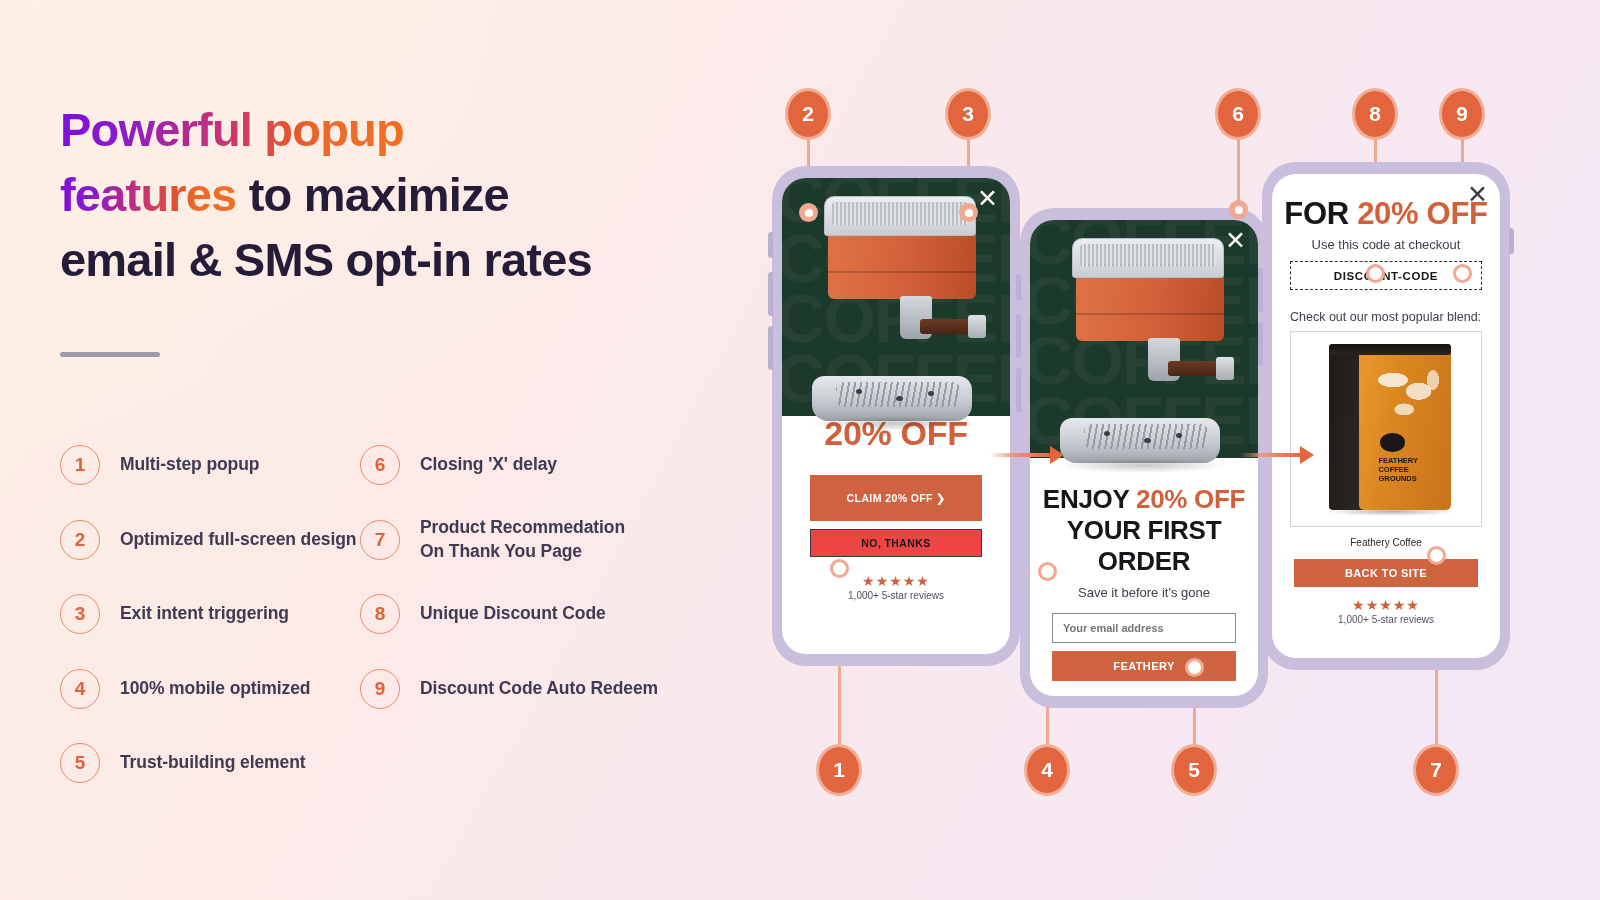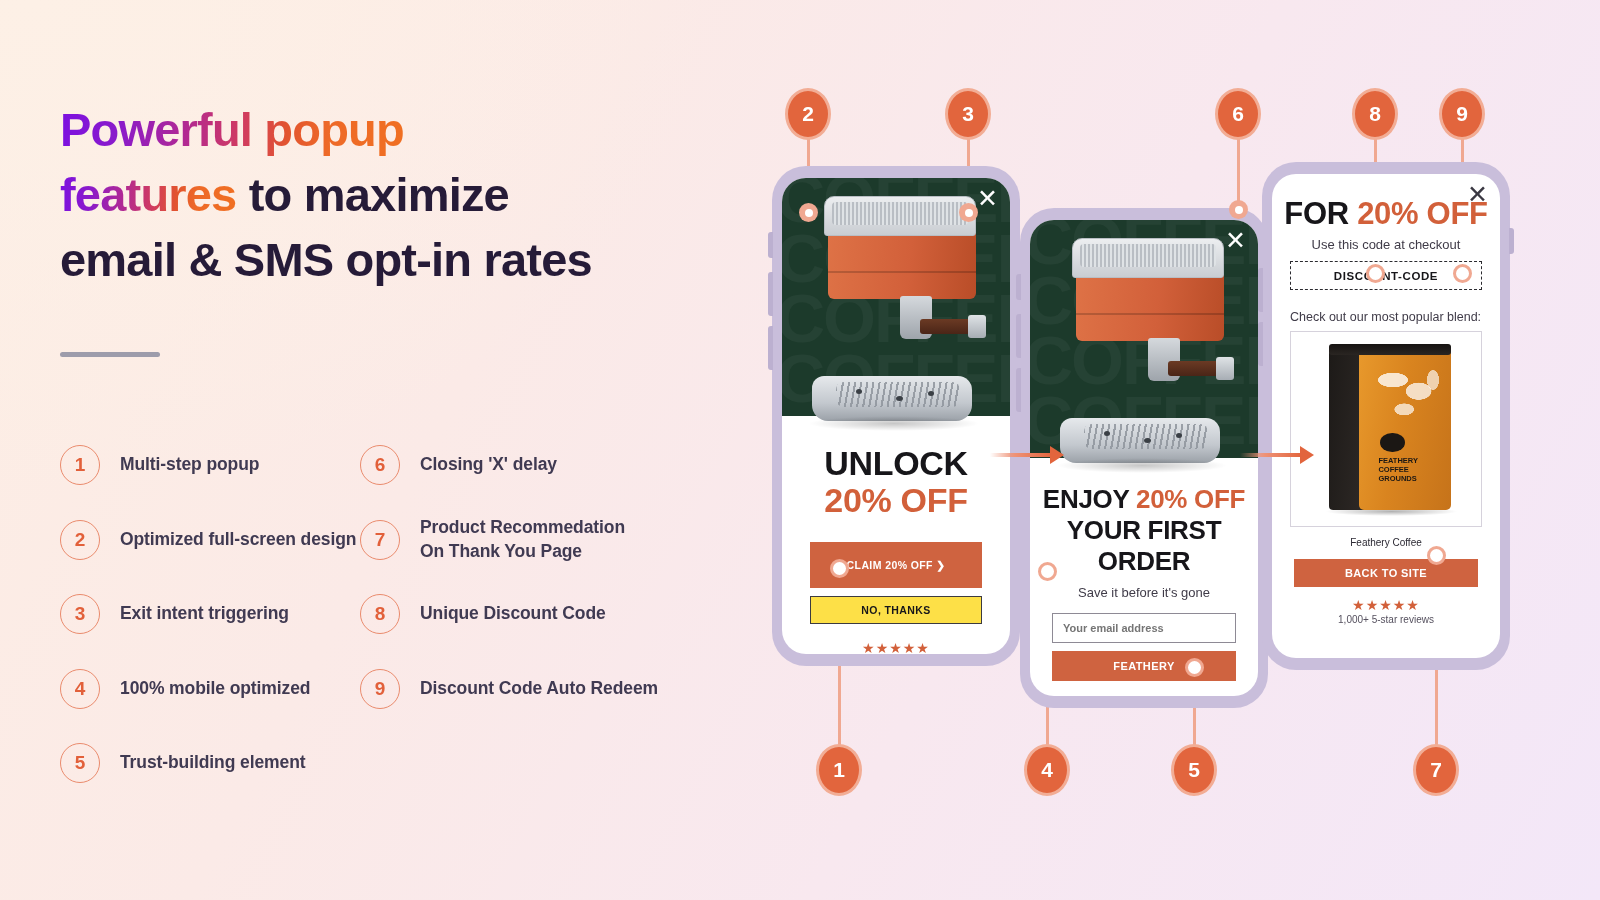--- a/index.html
+++ b/index.html
@@ -87,21 +87,21 @@
             border-radius:8px; opacity:.85; }
   .m-dot { position:absolute; background:#3a3f45; border-radius:50%; }
   .m-shadow { position:absolute; left:6%; top:88%; width:86%; height:6%;
             background:radial-gradient(ellipse at 50% 50%, rgba(0,0,0,.22), rgba(0,0,0,0) 70%); }
 
   .plabel { text-align:center; font-weight:800; letter-spacing:-0.3px;
             font-family:"Liberation Sans", sans-serif; color:#17161a; }
   .orange { color:#d2603a; }
   .btn-solid { background:#cf6340; color:#fff; text-align:center; font-weight:700;
                display:flex; align-items:center; justify-content:center; letter-spacing:.4px; }
-  .btn-out { background:#fde047; border:1.4px solid #3c3b40; color:#17161a; text-align:center;
+  .btn-out { background:#ef4444; border:1.4px solid #3c3b40; color:#17161a; text-align:center;
              font-weight:700; display:flex; align-items:center; justify-content:center; letter-spacing:.4px; }
   .stars { text-align:center; color:#d2603a; letter-spacing:1px; }
   .revtext { text-align:center; color:#55505e; }
   .emailinput { border:1.3px solid #8e8a95; background:#fff; display:flex; align-items:center;
                 color:#7d7886; font-weight:700; }
   .codebox { border:1.7px dashed #2b2a2f; display:flex; align-items:center; justify-content:center;
              font-weight:800; color:#17161a; letter-spacing:.6px; }
   .prodframe { border:1px solid #d6d2dc; background:#fff; position:relative; overflow:hidden; }
 
   
@@ -238,21 +238,20 @@
         <div class="m-group"></div>
         <div class="m-spout"></div>
         <div class="m-spout-cap"></div>
         <div class="m-tray-slots"></div>
         <div class="m-dot" style="left:30%; top:77%; width:6px; height:5px;"></div>
         <div class="m-dot" style="left:50%; top:80%; width:7px; height:5px;"></div>
         <div class="m-dot" style="left:66%; top:78%; width:6px; height:5px;"></div>
         <div class="m-shadow"></div>
       </div>
 
-      <div class="plabel" style="margin-top:28px; font-size:34px;">UNLOCK</div>
       <div class="plabel orange" style="margin-top:-2px; font-size:34px;">20% OFF</div>
 
       <div class="btn-solid" style="margin:22px 28px 0; height:46px; font-size:10.5px;">CLAIM 20% OFF  ❯</div>
       <div class="btn-out" style="margin:8px 28px 0; height:28px; font-size:10.5px;">NO, THANKS</div>
 
       <div class="stars" style="margin-top:16px; font-size:14px;">★★★★★</div>
       <div class="revtext" style="margin-top:1px; font-size:10px;">1,000+ 5-star reviews</div>
     </div>
   </div>
 

